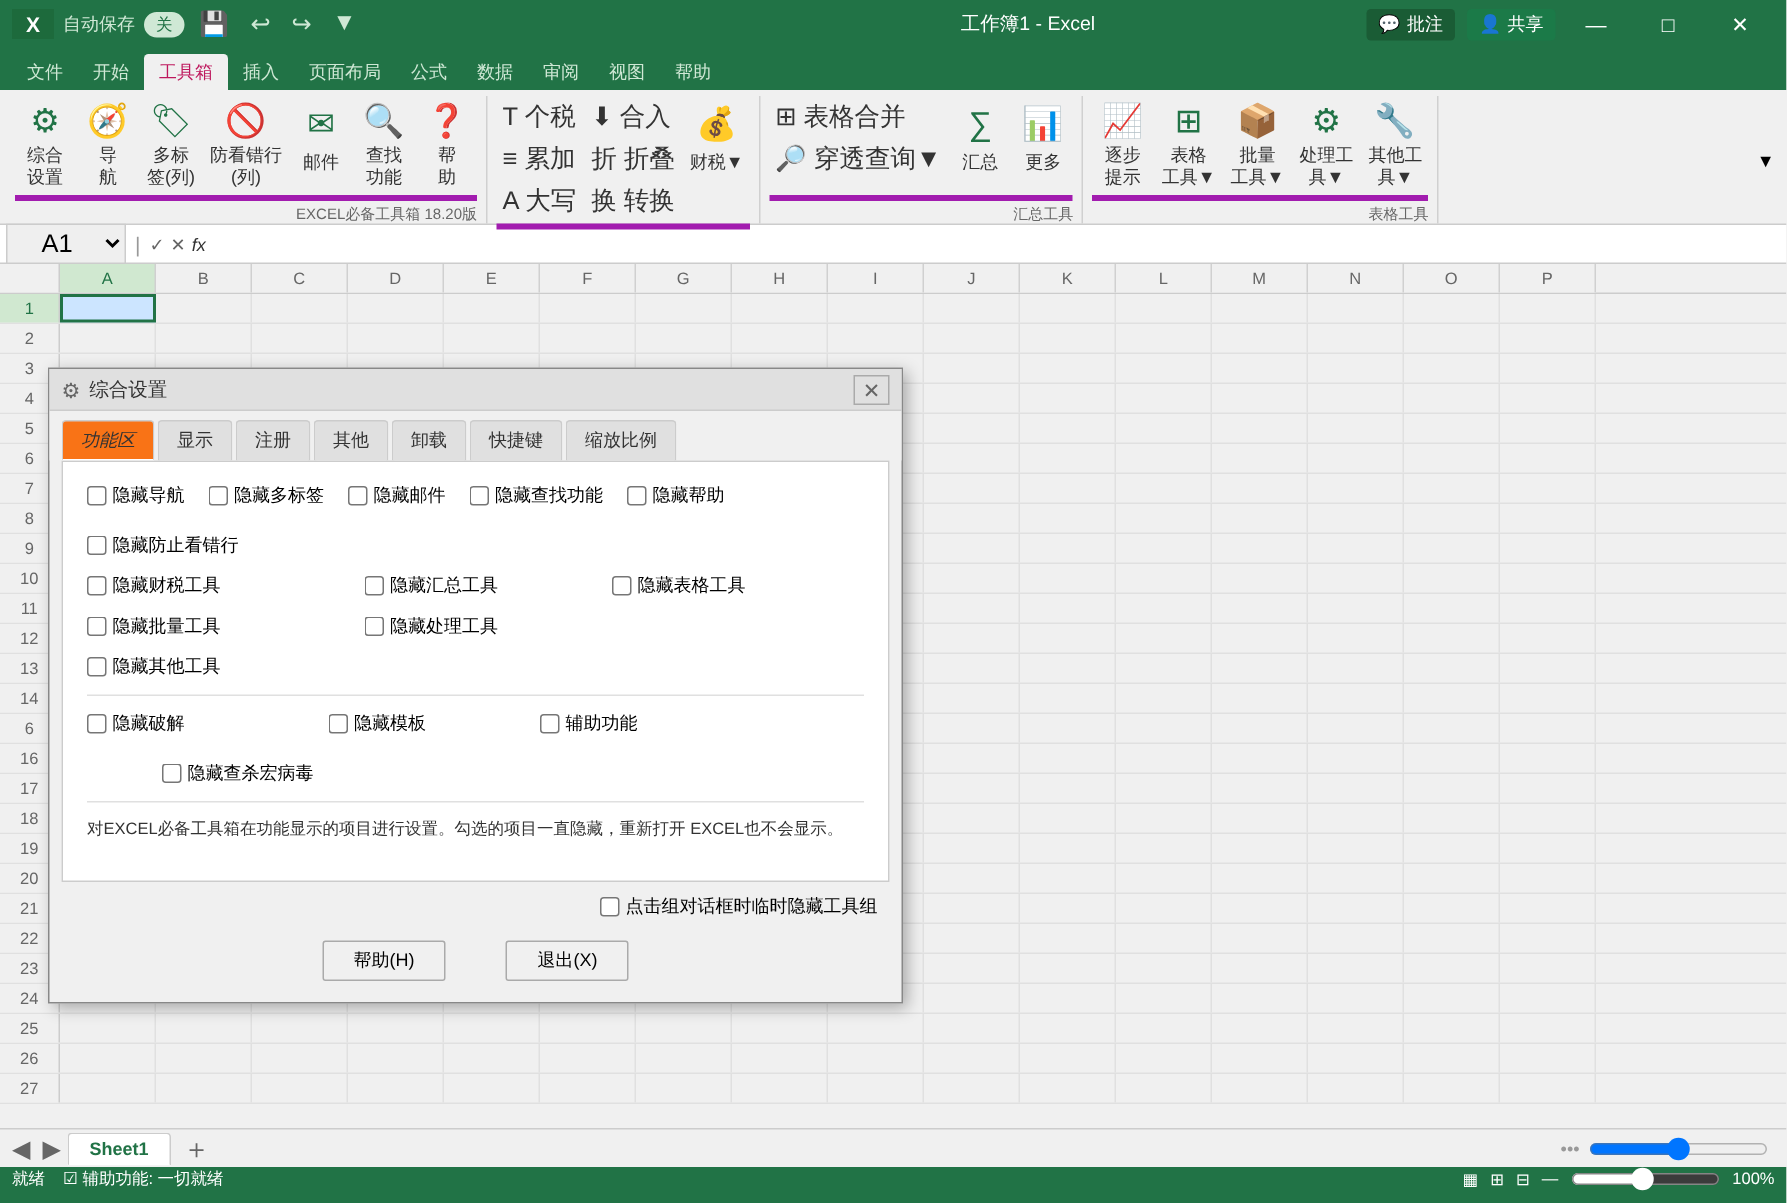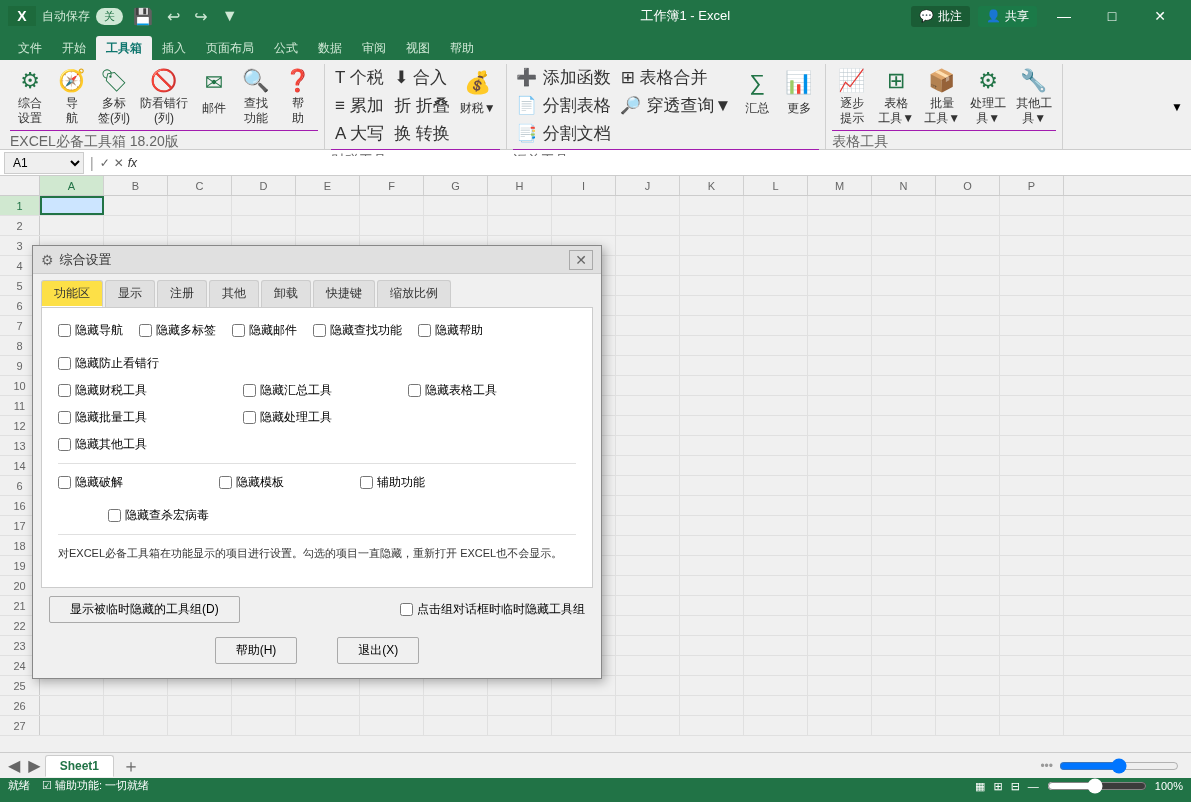--- a/index.html
+++ b/index.html
@@ -32,21 +32,21 @@
       align-items: flex-end;
       padding: 0 8px;
     }
     .ribbon-tab {
       color: #cfe8d5;
       padding: 4px 10px 3px;
       cursor: pointer;
       font-size: 12px;
       border-radius: 3px 3px 0 0;
     }
-    .ribbon-tab.active { background: #f0f0f0; color: #0f766e; font-weight: bold; }
+    .ribbon-tab.active { background: #f0f0f0; color: #be185d; font-weight: normal; }
 
     
     .ribbon-content {
       background: #f0f0f0;
       border-bottom: 1px solid #ccc;
       display: flex;
       align-items: stretch;
       padding: 4px 4px 0;
       height: 90px;
     }
@@ -59,26 +59,26 @@
       min-width: 60px;
     }
     .ribbon-group:last-child { border-right: none; }
     .ribbon-group-items {
       display: flex;
       align-items: flex-start;
       gap: 2px;
       flex: 1;
     }
     .ribbon-group-label {
-      font-size: 14px;
+      font-size: 10px;
       color: #666;
-      text-align: left;
+      text-align: right;
       width: 100%;
       padding: 2px 0;
-      border-top: 1px solid #a21caf;
+      border-top: 4px solid #a21caf;
       margin-top: 2px;
     }
     .ribbon-btn {
       display: flex;
       flex-direction: column;
       align-items: center;
       justify-content: flex-start;
       padding: 3px 4px;
       cursor: pointer;
       border-radius: 3px;
@@ -121,22 +121,22 @@
       height: 26px;
       display: flex;
       align-items: center;
       padding: 0 4px;
       gap: 4px;
     }
     .cell-ref {
       width: 80px;
       border: 1px solid #ccc;
       padding: 2px 4px;
-      font-size: 12px;
-      text-align: left;
+      font-size: 17px;
+      text-align: center;
     }
     .formula-divider { color: #999; font-size: 14px; padding: 0 2px; }
     .formula-icons { display: flex; gap: 4px; color: #666; }
     .formula-input {
       flex: 1;
       border: none;
       outline: none;
       font-size: 12px;
     }
     .col-headers {
@@ -276,24 +276,25 @@
       padding: 4px 12px;
       border: 1px solid #ccc;
       border-bottom: none;
       background: #e0e0e0;
       cursor: pointer;
       border-radius: 3px 3px 0 0;
       font-size: 12px;
       color: #333;
     }
     .dialog-tab.active {
-      background: #fde047;
+      background: #f97316;
       border-bottom: 1px solid white;
       color: #333;
       font-weight: normal;
+      font-style: italic;
     }
     .dialog-body {
       background: white;
       border: 1px solid #ccc;
       margin: 0 8px;
       padding: 14px 16px;
     }
     .checkbox-row {
       display: flex;
       align-items: center;
@@ -439,25 +440,20 @@
       <div class="ribbon-btn">
         <div class="ribbon-btn-icon">💰</div>
         <div class="ribbon-btn-label">财税▼</div>
       </div>
     </div>
     <div class="ribbon-group-label">财税工具</div>
   </div>
 
   <div class="ribbon-group">
     <div class="ribbon-group-items">
-      <div class="ribbon-col">
-        <div class="ribbon-btn-small">➕ 添加函数</div>
-        <div class="ribbon-btn-small">📄 分割表格</div>
-        <div class="ribbon-btn-small">📑 分割文档</div>
-      </div>
       <div class="ribbon-col">
         <div class="ribbon-btn-small">⊞ 表格合并</div>
         <div class="ribbon-btn-small">🔎 穿透查询▼</div>
       </div>
       <div class="ribbon-btn">
         <div class="ribbon-btn-icon">∑</div>
         <div class="ribbon-btn-label">汇总</div>
       </div>
       <div class="ribbon-btn">
         <div class="ribbon-btn-icon">📊</div>
@@ -1174,21 +1170,20 @@
           <span>隐藏查杀宏病毒</span>
         </label>
       </div>
 
       <div class="separator"></div>
 
       <div class="dialog-info">对EXCEL必备工具箱在功能显示的项目进行设置。勾选的项目一直隐藏，重新打开 EXCEL也不会显示。</div>
     </div>
 
     <div class="dialog-footer">
-      <button class="dialog-btn">显示被临时隐藏的工具组(D)</button>
       <div class="footer-right">
         <label class="checkbox-item">
           <input type="checkbox" style="">
           <span>点击组对话框时临时隐藏工具组</span>
         </label>
       </div>
     </div>
     <div style="display:flex; justify-content:center; gap:40px; padding-bottom:14px;align-items:flex-end;">
       <button class="dialog-btn">帮助(H)</button>
       <button class="dialog-btn">退出(X)</button>

